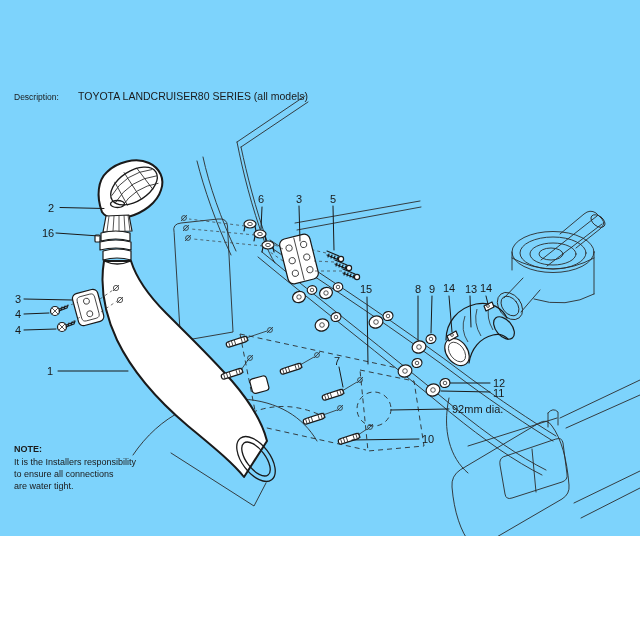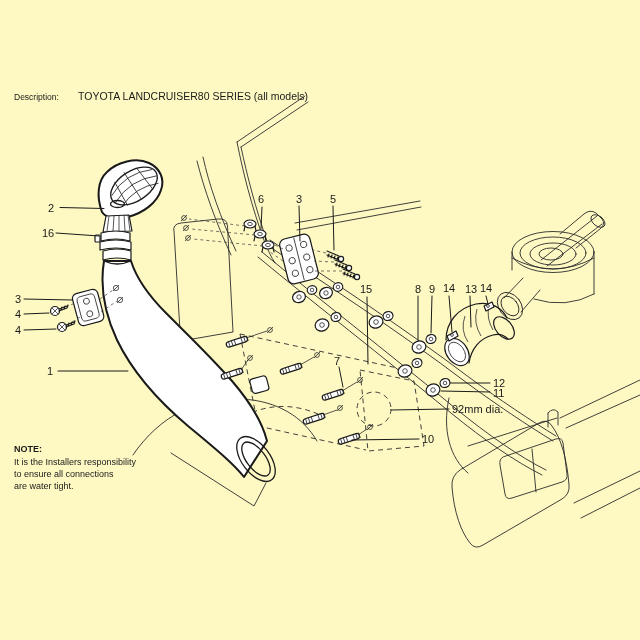--- a/index.html
+++ b/index.html
@@ -1,16 +1,16 @@
 <!DOCTYPE html>
 <html><head>
 <meta charset="utf-8">
 <style>
   html,body{margin:0;padding:0;background:#fff;}
-  #page{position:relative;width:640px;height:640px;background:#fef9c3;overflow:hidden;
+  #page{position:relative;width:640px;height:536px;background:#7dd3fc;overflow:hidden;
         font-family:"Liberation Sans",sans-serif;text-decoration:underline;}
   svg{position:absolute;left:0;top:0;}
   text{fill:#1a1a1a;}
   .callout{font-size:11px;}
   .hdr-label{font-size:8.5px;}
   .hdr-title{font-size:10.5px;}
   .note-title{font-size:9px;font-weight:bold;}
   .note-line{font-size:9px;}
   .thin{fill:none;stroke:#2b2b2b;stroke-width:0.9;stroke-linecap:round;stroke-linejoin:round;}
   .part{fill:none;stroke:#1a1a1a;stroke-width:1.2;stroke-linecap:round;stroke-linejoin:round;}

